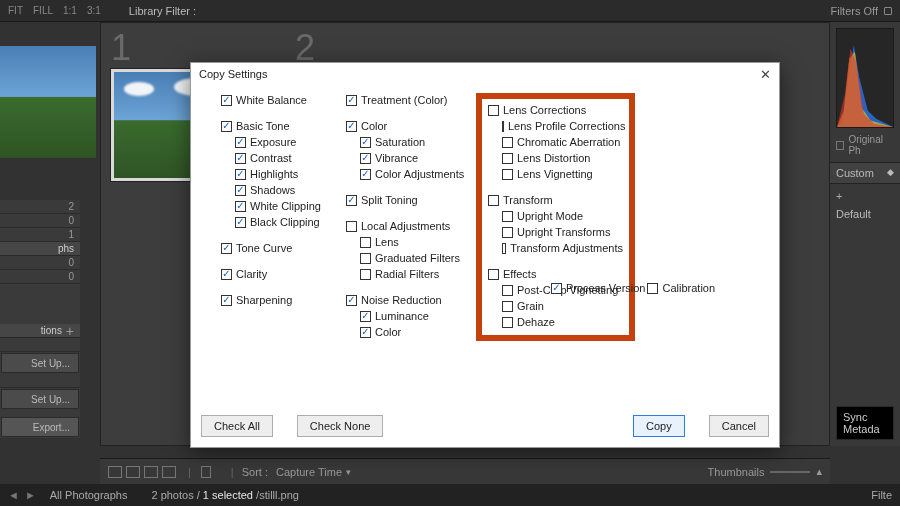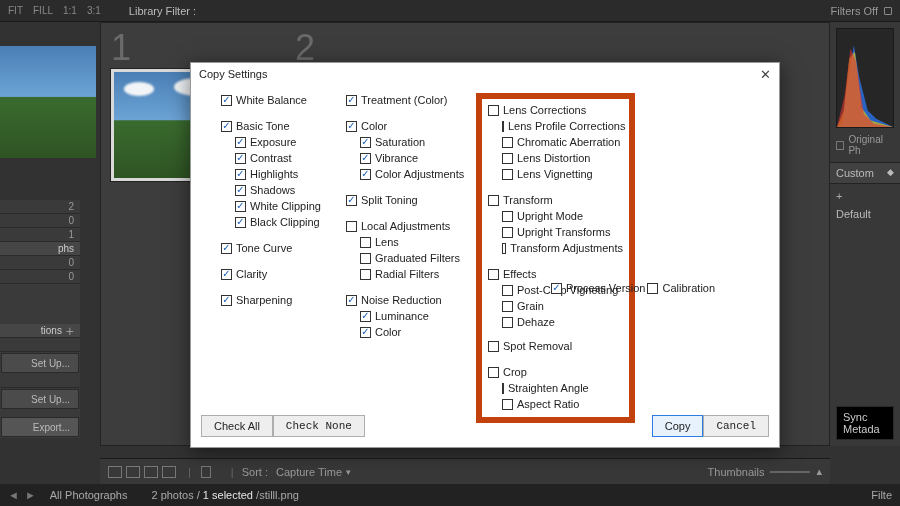--- a/index.html
+++ b/index.html
@@ -71,21 +71,21 @@
   .chk .box{width:11px;height:11px;border:1px solid #333;display:inline-flex;align-items:center;justify-content:center;background:#fff;}
   .chk .box.on::after{content:"✓";font-size:10px;color:#1960b5;line-height:10px;}
   .chk .box.off{color:#222;}
   .indent{margin-left:14px;}
   .spacer{height:8px;}
 
   .below-border { position:absolute; top:218px; left:360px; display:flex; flex-direction:row; gap:2px;}
 
   .dialog .footer{position:absolute;bottom:10px;left:10px;right:10px;display:flex;align-items:center;}
   .dbtn{height:22px;padding:0 12px;background:#eee;border:1px solid #adadad;color:#222;font-size:11px;display:inline-flex;align-items:center;cursor:pointer;}
-  .dbtn+.dbtn{margin-left:0;font-family:Liberation Mono, monospace;}
+  .dbtn+.dbtn{margin-left:24px;}
   .footer .push{margin-left:auto;}
   .dbtn.primary{border-color:#2b7de1;background:#e8f2fd;}
 
 </style>
 </head>
 <body>
 
 <div class="filterbar">
   <div class="left">
     <span>FIT</span>
@@ -354,39 +354,20 @@
             <span class="box off"></span>
             <span>Post-Crop Vignetting</span>
           </label>
         <label class="chk indent">
             <span class="box off"></span>
             <span>Grain</span>
           </label>
         <label class="chk indent">
             <span class="box off"></span>
             <span>Dehaze</span>
-          </label>
-      </div>
-      <div class="col c4">
-        <label class="chk">
-            <span class="box off"></span>
-            <span>Spot Removal</span>
-          </label>
-        <div class="spacer"></div>
-        <label class="chk">
-            <span class="box off"></span>
-            <span>Crop</span>
-          </label>
-        <label class="chk indent">
-            <span class="box off"></span>
-            <span>Straighten Angle</span>
-          </label>
-        <label class="chk indent">
-            <span class="box off"></span>
-            <span>Aspect Ratio</span>
           </label>
       </div>
     </div>
   </div>
 
   <div class="below-border col">
     <label class="chk">
         <span class="box on"></span>
         <span>Process Version</span>
       </label>

